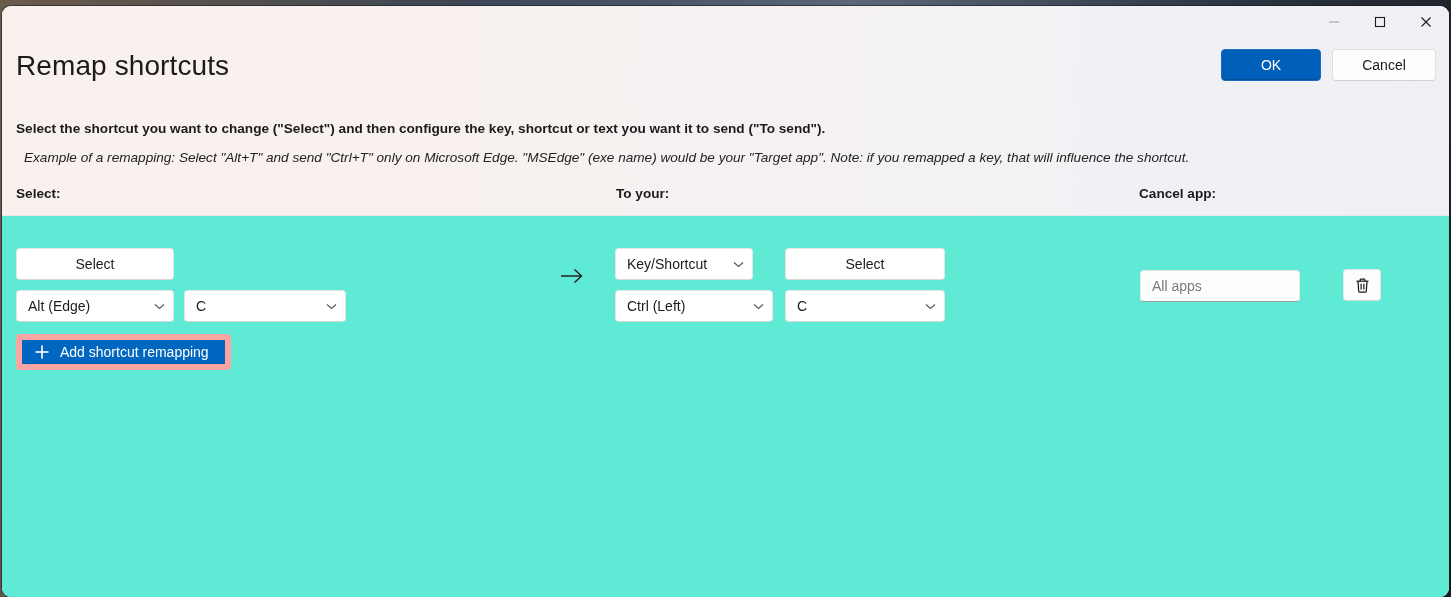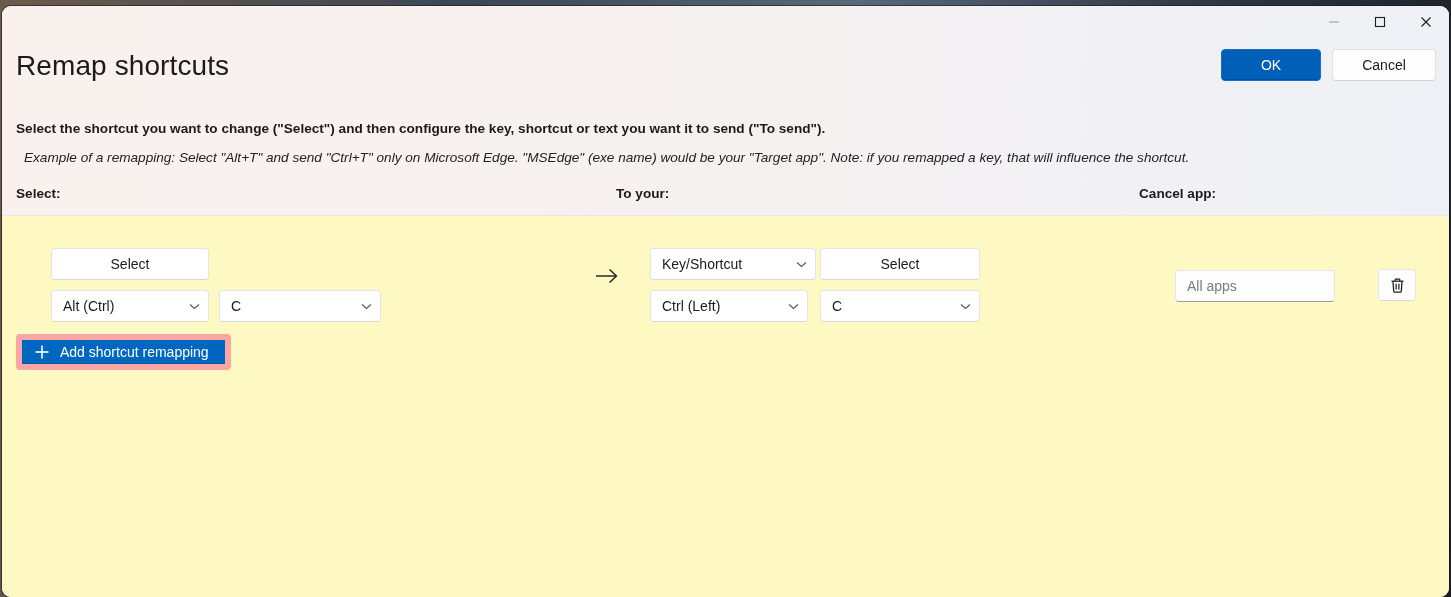--- a/index.html
+++ b/index.html
@@ -144,22 +144,21 @@
     white-space: nowrap;
   }
   .h-select { left: 14px; }
   .h-tosend { left: 614px; }
   .h-target { left: 1137px; }
 
   
   .content {
     position: relative;
     height: calc(591px - 100px - 66px - 44px);
-    background: #fef9c3;
-    padding-left: 35px;
+    background: #5eead4;
   }
 
   
   .row { position: relative; height: 98px; }
 
   .ctl {
     position: absolute;
     height: 32px;
     border: 1px solid #e4e4e4;
     border-bottom-color: #d8d8d8;
@@ -195,21 +194,21 @@
     top: 50px;
     width: 28px;
     height: 20px;
     display: flex;
     align-items: center;
     justify-content: center;
   }
   .arrow svg { stroke: #1b1b1b; stroke-width: 1.4; fill: none; }
 
   
-  .c-send-type { left: 613px; top: 32px; width: 166px; }
+  .c-send-type { left: 613px; top: 32px; width: 138px; }
   .c-send-btn  { left: 783px; top: 32px; width: 160px; }
   .c-send-mod  { left: 613px; top: 74px; width: 158px; }
   .c-send-key  { left: 783px; top: 74px; width: 160px; }
 
   
   .targetinput {
     position: absolute;
     left: 1138px;
     top: 54px;
     width: 160px;
@@ -312,21 +311,21 @@
     <div class="h h-target">Cancel app:</div>
   </div>
 
   <div class="content">
 
     <div class="row">
 
       <div class="ctl btn c-sel-btn">Select</div>
 
       <div class="ctl combo c-sel-mod">
-        <span>Alt (Ctrl)</span>
+        <span>Alt (Edge)</span>
         <span class="chev">
           <svg width="11" height="7" viewBox="0 0 11 7">
               <polyline points="1,1.5 5.5,5.5 10,1.5"></polyline>
             </svg>
         </span>
       </div>
 
       <div class="ctl combo c-sel-key">
         <span>C</span>
         <span class="chev">

